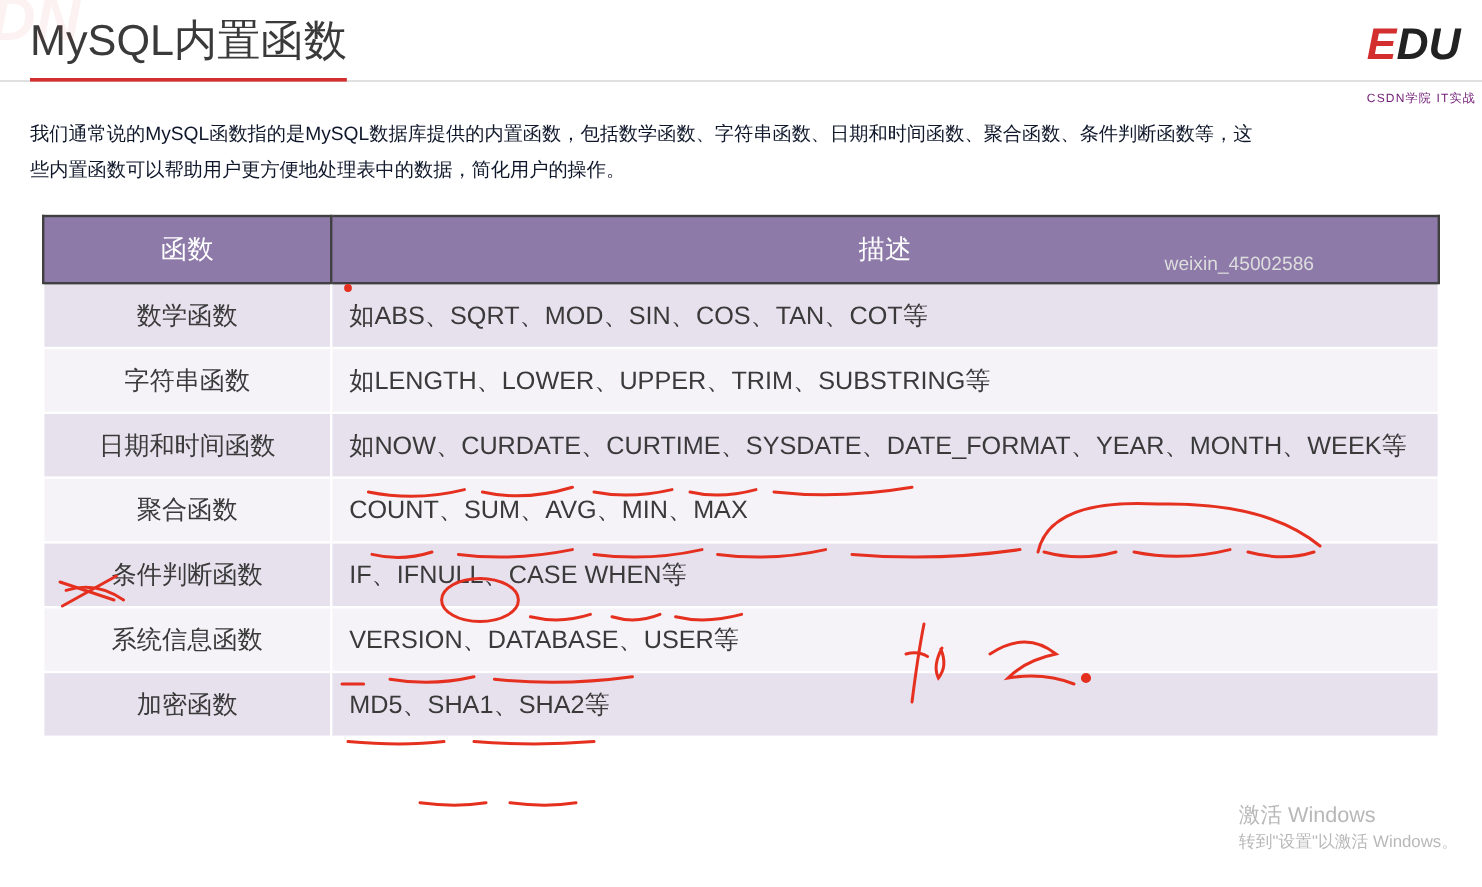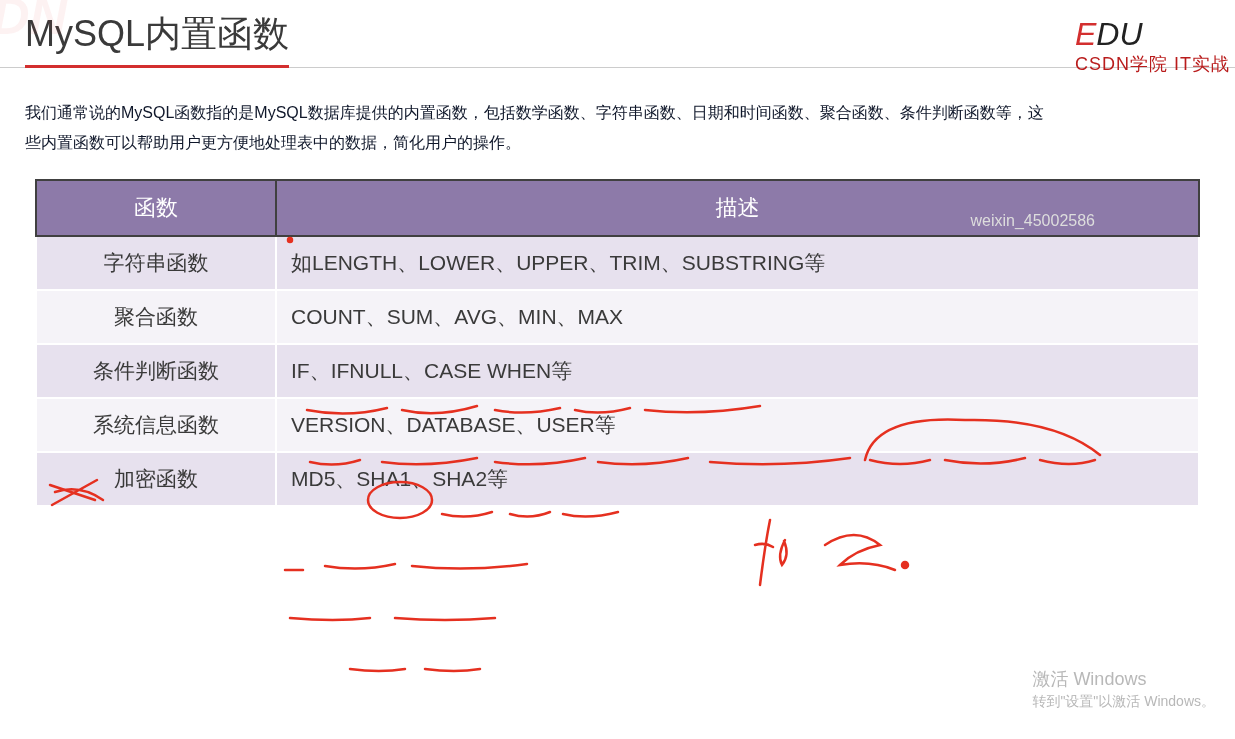--- a/index.html
+++ b/index.html
@@ -30,32 +30,32 @@
   border-bottom: 1px solid #ccc;
   margin-top: -1px;
 }
 .logo {
   position: absolute;
   top: 18px;
   right: 5px;
   text-align: left;
 }
 .logo-main {
-  font-size: 32px;
-  font-weight: 400;
+  font-size: 37px;
+  font-weight: 700;
   font-style: italic;
   line-height: 1;
 }
 .logo-e  { color: #d32f2f; }
 .logo-du { color: #222; }
 .logo-sub {
-  font-size: 18px;
-  color: #b91c1c;
+  font-size: 10px;
+  color: #701a75;
   letter-spacing: 1px;
-  margin-top: 2px;
+  margin-top: 20px;
 }
 .intro {
   padding: 30px 25px 10px 25px;
   font-size: 16px;
   line-height: 1.9;
   color: #0f172a;
   max-width: 1070px;
 }
 .watermark-user {
   position: absolute;
@@ -143,22 +143,30 @@
 <div class="table-wrap">
   <table>
     <thead>
       <tr>
         <th>函数</th>
         <th>描述</th>
       </tr>
     </thead>
     <tbody>
       <tr>
+          <td>数学函数</td>
+          <td>如ABS、SQRT、MOD、SIN、COS、TAN、COT等</td>
+        </tr>
+      <tr>
           <td>字符串函数</td>
           <td>如LENGTH、LOWER、UPPER、TRIM、SUBSTRING等</td>
+        </tr>
+      <tr>
+          <td>日期和时间函数</td>
+          <td>如NOW、CURDATE、CURTIME、SYSDATE、DATE_FORMAT、YEAR、MONTH、WEEK等</td>
         </tr>
       <tr>
           <td>聚合函数</td>
           <td>COUNT、SUM、AVG、MIN、MAX</td>
         </tr>
       <tr>
           <td>条件判断函数</td>
           <td>IF、IFNULL、CASE WHEN等</td>
         </tr>
       <tr>

